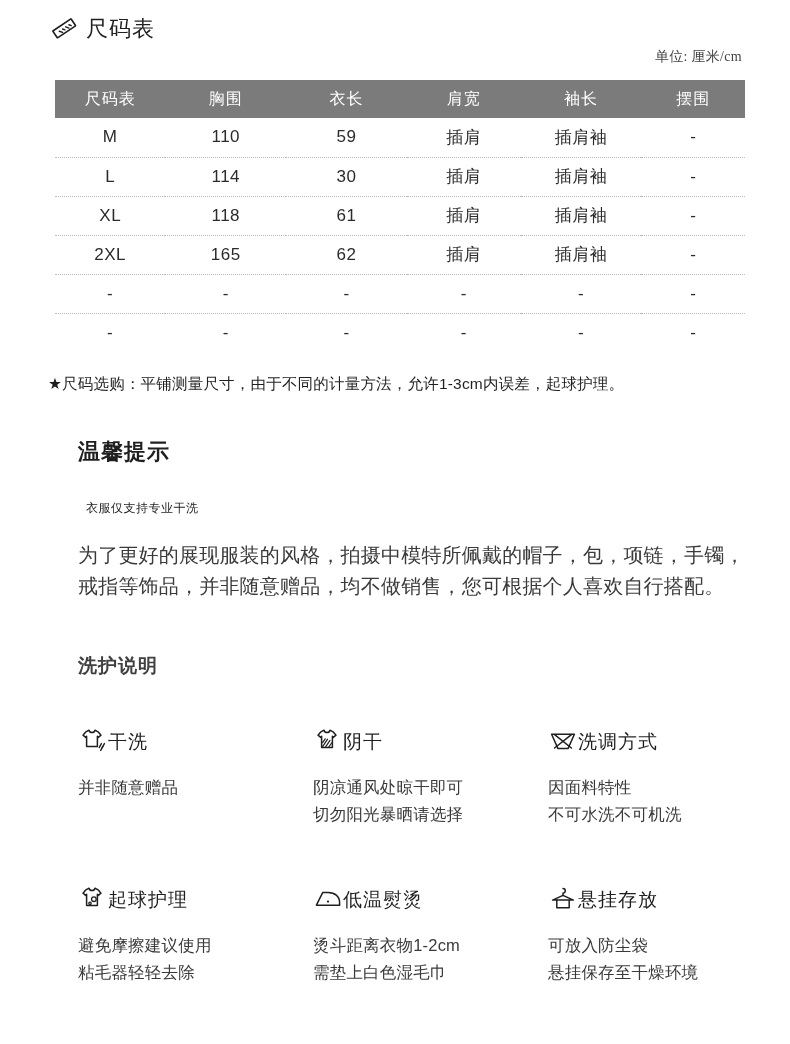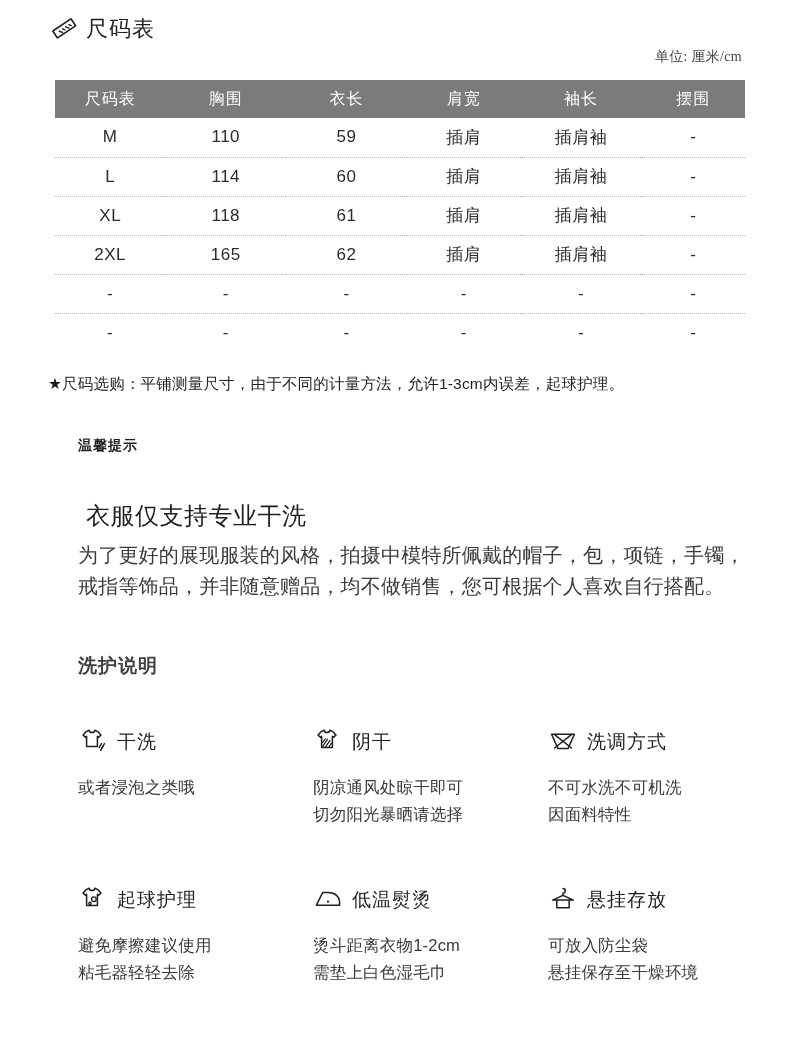--- a/index.html
+++ b/index.html
@@ -94,30 +94,30 @@
     color: #1f1f1f;
     letter-spacing: .2px;
     white-space: nowrap;
   }
 
   
   .tips-heading {
     position: absolute;
     left: 78px;
     top: 437px;
-    font-size: 14px;
+    font-size: 22px;
     font-weight: bold;
     color: #1f1f1f;
     letter-spacing: 1px;
   }
   .tips-subheading {
     position: absolute;
     left: 86px;
     top: 500px;
-    font-size: 24px;
+    font-size: 12px;
     color: #1f1f1f;
     letter-spacing: .5px;
   }
   .tips-body {
     position: absolute;
     left: 78px;
     top: 540px;
     width: 690px;
     font-size: 20px;
     line-height: 31px;
@@ -144,21 +144,20 @@
     width: 700px;
     display: grid;
     grid-template-columns: 235px 235px 230px;
     grid-template-rows: auto auto;
     row-gap: 56px;
   }
   .care-item { }
   .care-item-head {
     display: flex;
     align-items: center;
-    gap: 9px;
     height: 30px;
   }
   .care-item-head .care-icon {
     width: 30px;
     height: 26px;
     flex: 0 0 auto;
     display: block;
   }
   .care-item-title {
     font-size: 19px;
@@ -220,21 +219,21 @@
       <td>M</td>
       <td>110</td>
       <td>59</td>
       <td>插肩</td>
       <td>插肩袖</td>
       <td>-</td>
     </tr>
     <tr>
       <td>L</td>
       <td>114</td>
-      <td>60</td>
+      <td>30</td>
       <td>插肩</td>
       <td>插肩袖</td>
       <td>-</td>
     </tr>
     <tr>
       <td>XL</td>
       <td>118</td>
       <td>61</td>
       <td>插肩</td>
       <td>插肩袖</td>
@@ -286,21 +285,21 @@
         <path d="M7.5 4.2 L11 2.2 a3.1 3.1 0 0 0 6 0 L20.5 4.2 L23 7.2 L20.3 9.4 L19.4 8.3 L19.4 18.6 L8.6 18.6 L8.6 8.3 L7.7 9.4 L5 7.2 Z" fill="none" stroke="#1f1f1f" stroke-width="1.5" stroke-linejoin="round"></path>
         <g stroke="#1f1f1f" stroke-width="1.4" stroke-linecap="round">
           <line x1="21.2" y1="19.6" x2="23.4" y2="15.6"></line>
           <line x1="24.2" y1="19.6" x2="26.4" y2="15.6"></line>
           <line x1="22.7" y1="22.4" x2="24.9" y2="18.4"></line>
         </g>
       </svg>
       <span class="care-item-title">干洗</span>
     </div>
     <div class="care-item-desc">
-      <span class="line">或者浸泡之类哦</span>
+      <span class="line">并非随意赠品</span>
     </div>
   </div>
 
   <div class="care-item">
     <div class="care-item-head">
       <svg class="care-icon" viewBox="0 0 30 26">
         <path d="M7.5 4.2 L11 2.2 a3.1 3.1 0 0 0 6 0 L20.5 4.2 L23 7.2 L20.3 9.4 L19.4 8.3 L19.4 19.4 L8.6 19.4 L8.6 8.3 L7.7 9.4 L5 7.2 Z" fill="none" stroke="#1f1f1f" stroke-width="1.5" stroke-linejoin="round"></path>
         <g stroke="#1f1f1f" stroke-width="1.2" stroke-linecap="round">
           <line x1="9.6" y1="18.6" x2="14.6" y2="11.2"></line>
           <line x1="9.6" y1="14.6" x2="12.2" y2="10.8"></line>
@@ -321,22 +320,22 @@
       <svg class="care-icon" viewBox="0 0 30 26">
         <path d="M3.6 6.2 L26.4 6.2 L20.0 20.6 L10.0 20.6 Z" fill="none" stroke="#1f1f1f" stroke-width="1.5" stroke-linejoin="round"></path>
         <g stroke="#1f1f1f" stroke-width="1.5" stroke-linecap="round">
           <line x1="6.6" y1="6.6" x2="23.4" y2="20.0"></line>
           <line x1="23.4" y1="6.6" x2="6.6" y2="20.0"></line>
         </g>
       </svg>
       <span class="care-item-title">洗调方式</span>
     </div>
     <div class="care-item-desc">
+      <span class="line">因面料特性</span>
       <span class="line">不可水洗不可机洗</span>
-      <span class="line">因面料特性</span>
     </div>
   </div>
 
   <div class="care-item">
     <div class="care-item-head">
       <svg class="care-icon" viewBox="0 0 30 26">
         <path d="M7.5 4.2 L11 2.2 a3.1 3.1 0 0 0 6 0 L20.5 4.2 L23 7.2 L20.3 9.4 L19.4 8.3 L19.4 19.4 L8.6 19.4 L8.6 8.3 L7.7 9.4 L5 7.2 Z" fill="none" stroke="#1f1f1f" stroke-width="1.5" stroke-linejoin="round"></path>
         <g fill="none" stroke="#1f1f1f" stroke-width="1.3">
           <circle cx="15.9" cy="13.2" r="2.3"></circle>
           <circle cx="12.0" cy="17.3" r="1.2"></circle>

